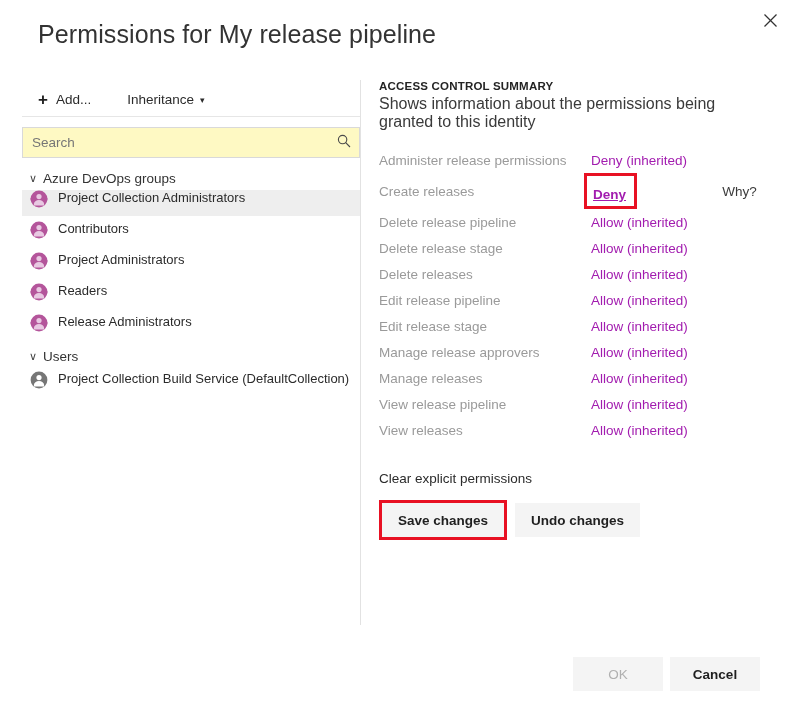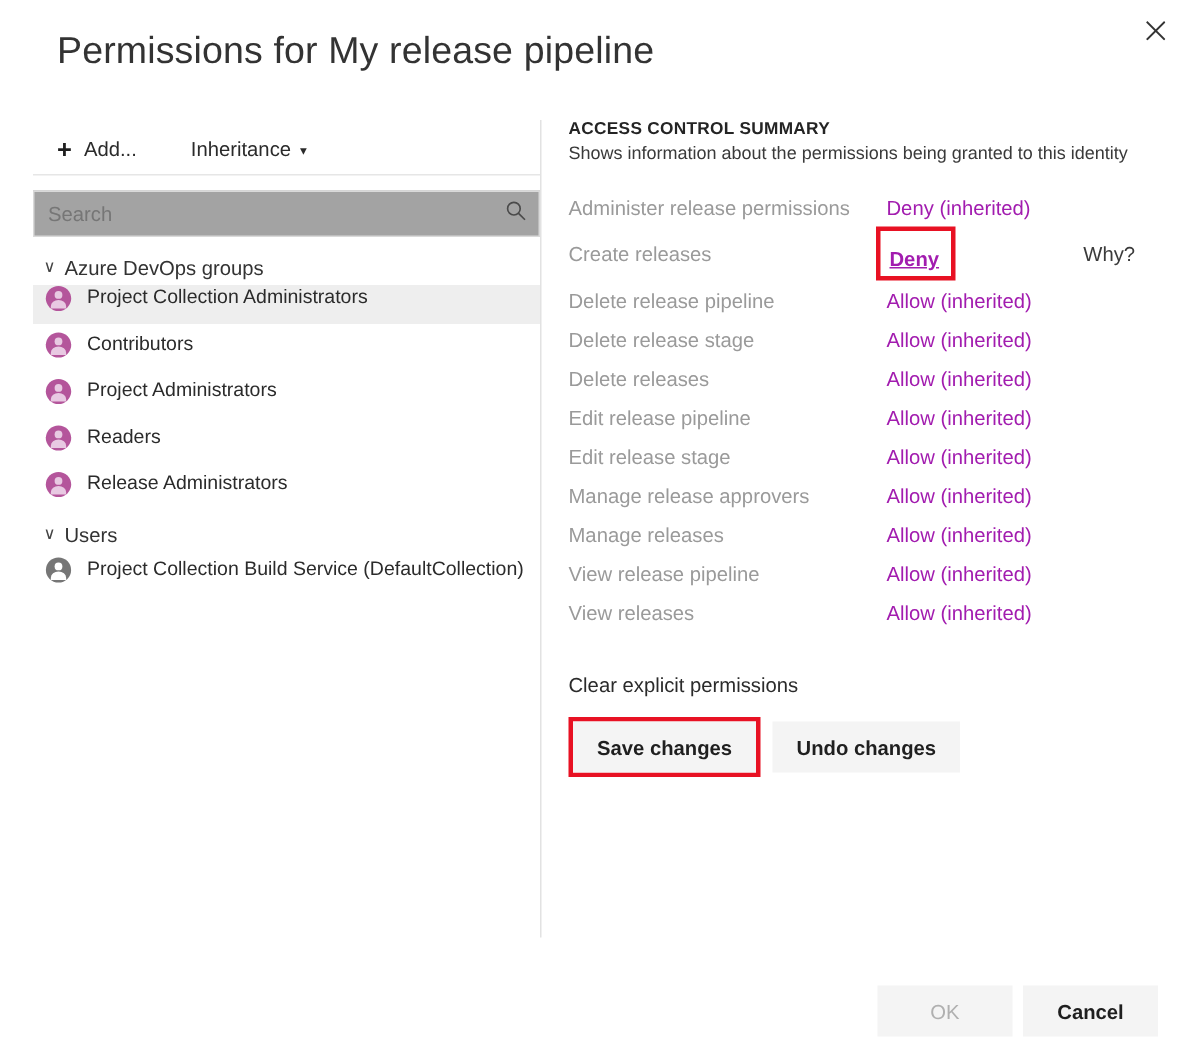--- a/index.html
+++ b/index.html
@@ -88,21 +88,21 @@
     top: 1px;
   }
 
   
   .search-wrap {
     margin-top: 10px;
     height: 29px;
     border: 1px solid #d9d9d9;
     display: flex;
     align-items: center;
-    background: #a3a3a3;
+    background: #fef9c3;
     position: relative;
   }
   .search-input {
     flex: 1;
     border: none;
     outline: none;
     font-size: 13.5px;
     font-family: inherit;
     color: #333;
     padding: 0 28px 0 9px;
@@ -168,21 +168,21 @@
     top: 80px;
     width: 390px;
   }
   .acs-title {
     font-size: 11.5px;
     font-weight: 700;
     color: #242424;
     letter-spacing: 0.2px;
   }
   .acs-sub {
-    font-size: 12px;
+    font-size: 16px;
     color: #3a3a3a;
     margin-top: 3px;
   }
   .perm-table {
     margin-top: 16px;
     border-collapse: collapse;
     width: 100%;
   }
   .perm-table td {
     padding: 0;
@@ -233,21 +233,21 @@
     padding: 0;
     display: inline-flex;
     line-height: 0;
     align-items: center;
   }
   .hl-save-wrap .flat-btn { min-width: 117px; height: 34px; }
 
   
   .footer {
     position: absolute;
-    right: 20px;
+    right: 32px;
     bottom: 16px;
     display: flex;
     gap: 7px;
   }
   .footer .flat-btn { min-width: 90px; height: 34px; }
 </style>
 </head>
 <body>
 
 <button class="close-btn">

